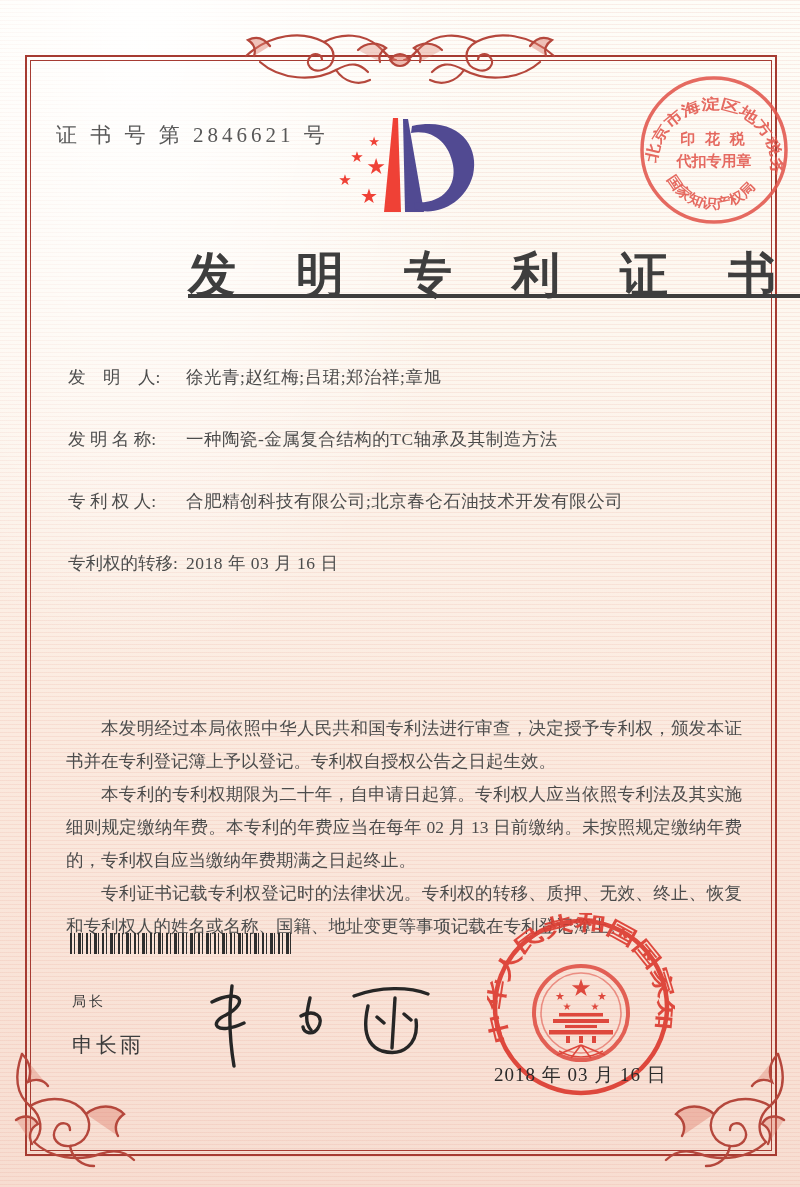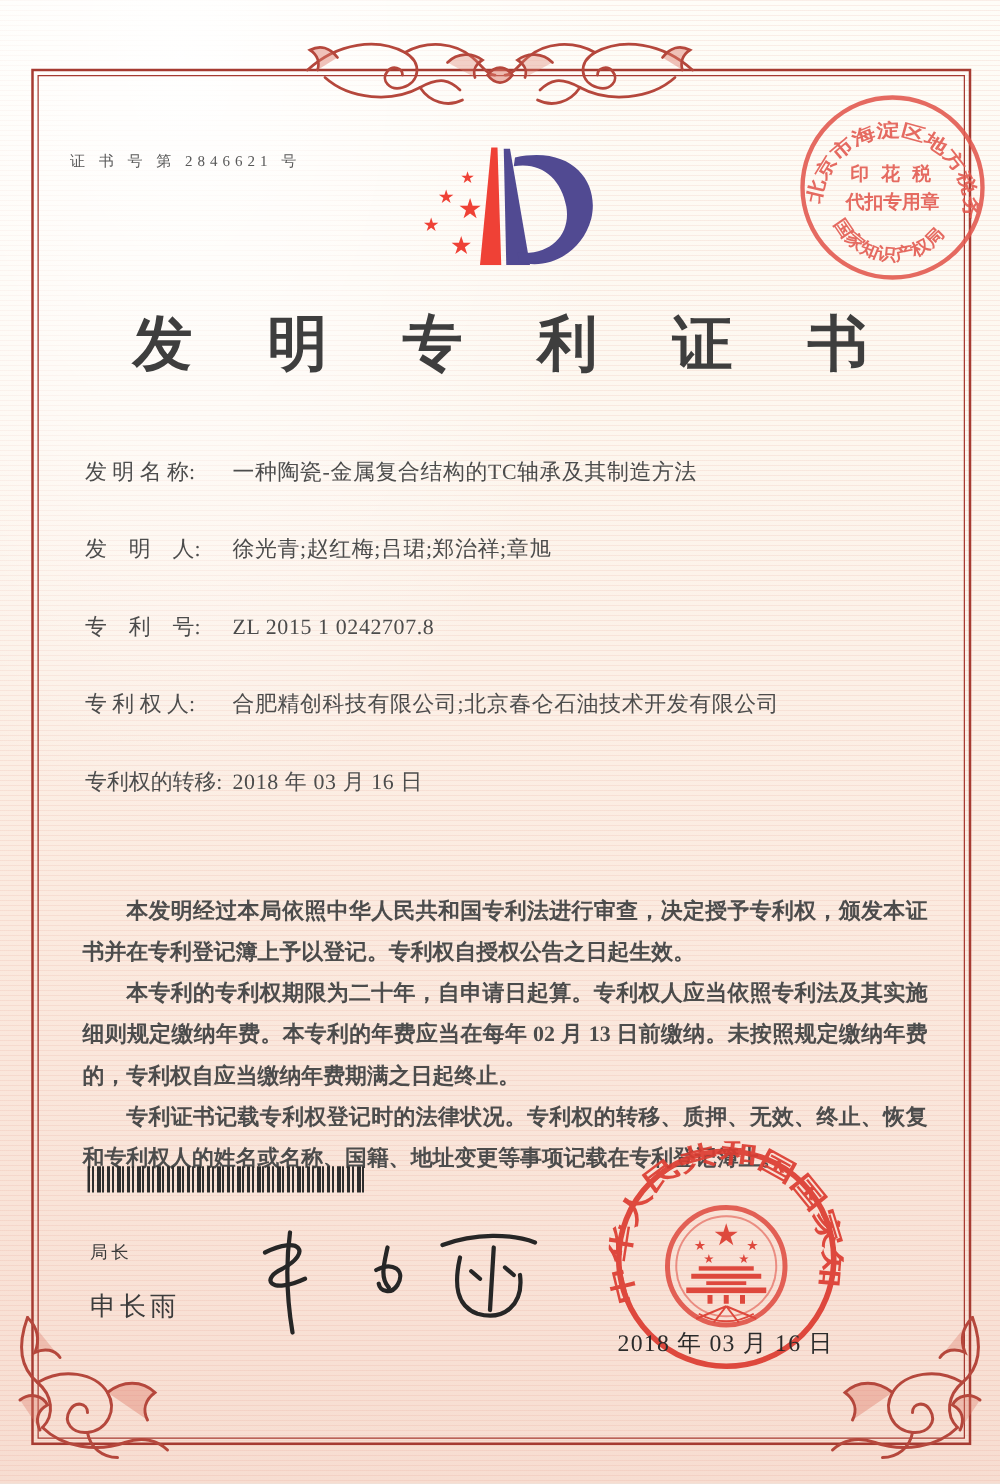--- a/index.html
+++ b/index.html
@@ -13,33 +13,33 @@
   }
   
   .frame{position:absolute;left:25px;top:55px;width:748px;height:1097px;border:2.5px solid #a63b32;}
   .frame .inner{position:absolute;left:3px;top:3px;right:3px;bottom:3px;border:1px solid #a63b32;}
   
   .ornament{position:absolute;pointer-events:none;}
   .orn-top{left:240px;top:16px;width:320px;height:82px;}
   .orn-bl{left:6px;top:1050px;width:132px;height:126px;}
   .orn-br{left:662px;top:1050px;width:132px;height:126px;transform:scaleX(-1);}
   
-  .cert-no{position:absolute;left:56px;top:121px;font-size:12px;letter-spacing:4px;color:#585858;}
+  .cert-no{position:absolute;left:56px;top:121px;font-size:21px;letter-spacing:4px;color:#585858;}
   .logo{position:absolute;left:300px;top:88px;width:210px;height:142px;}
   .tax-seal{position:absolute;left:636px;top:72px;width:156px;height:156px;opacity:.88;}
-  .title{position:absolute;left:0;right:0;top:243px;text-align:center;font-size:48px;font-weight:bold;
-         color:#3e3e3e;letter-spacing:24px;margin:0;text-indent:24px;}
+  .title{position:absolute;left:0;right:0;top:243px;text-align:right;font-size:48px;font-weight:bold;
+         color:#3e3e3e;letter-spacing:24px;margin:0;text-indent:24px;text-decoration:underline;}
   
   .fields{position:absolute;left:68px;right:58px;top:362px;font-size:17.5px;color:#4c4c4c;}
   .frow{display:flex;line-height:30px;margin-bottom:32px;}
   .flabel{flex:0 0 118px;white-space:nowrap;}
   .fvalue{flex:1;letter-spacing:.5px;}
   
   .body-text{position:absolute;left:66px;right:58px;top:712px;font-size:17.5px;line-height:33px;
-             color:#4c4c4c;text-align:justify;font-weight:bold;}
+             color:#4c4c4c;text-align:justify;}
   .body-text p{margin:0;text-indent:2em;}
   
   .barcode{position:absolute;left:70px;top:933px;width:222px;height:21px;
     background:repeating-linear-gradient(90deg,
       #2e2e2e 0 2px, transparent 2px 4px,
       #2e2e2e 4px 5px, transparent 5px 8px,
       #2e2e2e 8px 11px, transparent 11px 12px,
       #2e2e2e 12px 13px, transparent 13px 16px);}
   
   .signer-title{position:absolute;left:72px;top:993px;font-size:14px;letter-spacing:3px;color:#3c3c3c;
@@ -128,30 +128,26 @@
     <text x="78" y="94" text-anchor="middle" fill="#e2574d" font-size="15">代扣专用章</text>
     <text fill="#e2574d" font-size="13.5">
       <textPath href="#taxBottom" startOffset="3" textLength="106" lengthAdjust="spacingAndGlyphs">国家知识产权局</textPath>
     </text>
   </svg>
 
   <h1 class="title">发 明 专 利 证 书</h1>
 
   <div class="fields">
     <div class="frow">
+      <span class="flabel">发　明　人:</span>
+      <span class="fvalue">徐光青;赵红梅;吕珺;郑治祥;章旭</span>
+    </div>
+    <div class="frow">
       <span class="flabel">发 明 名 称:</span>
       <span class="fvalue">一种陶瓷-金属复合结构的TC轴承及其制造方法</span>
-    </div>
-    <div class="frow">
-      <span class="flabel">发　明　人:</span>
-      <span class="fvalue">徐光青;赵红梅;吕珺;郑治祥;章旭</span>
-    </div>
-    <div class="frow">
-      <span class="flabel">专　利　号:</span>
-      <span class="fvalue">ZL 2015 1 0242707.8</span>
     </div>
     <div class="frow">
       <span class="flabel">专 利 权 人:</span>
       <span class="fvalue">合肥精创科技有限公司;北京春仑石油技术开发有限公司</span>
     </div>
     <div class="frow">
       <span class="flabel">专利权的转移:</span>
       <span class="fvalue">2018 年 03 月 16 日</span>
     </div>
   </div>

